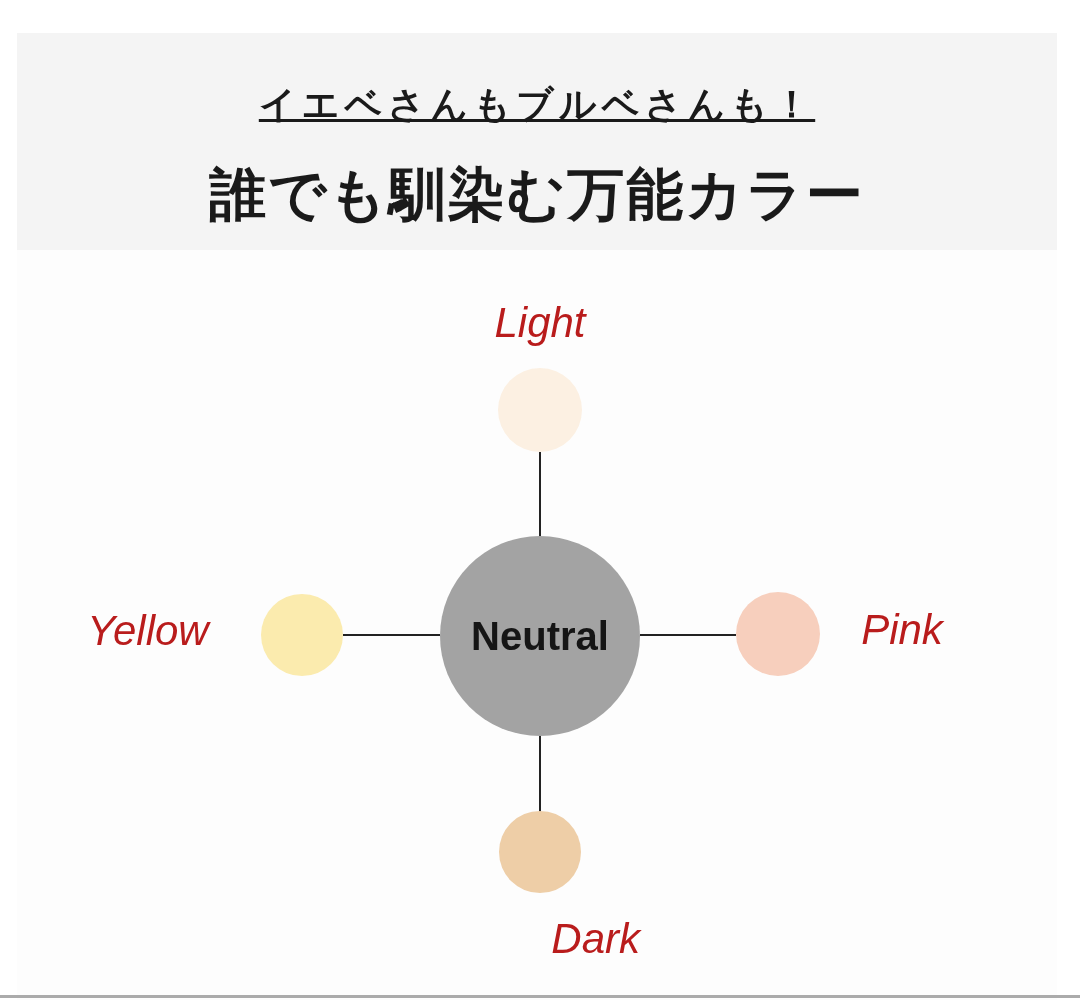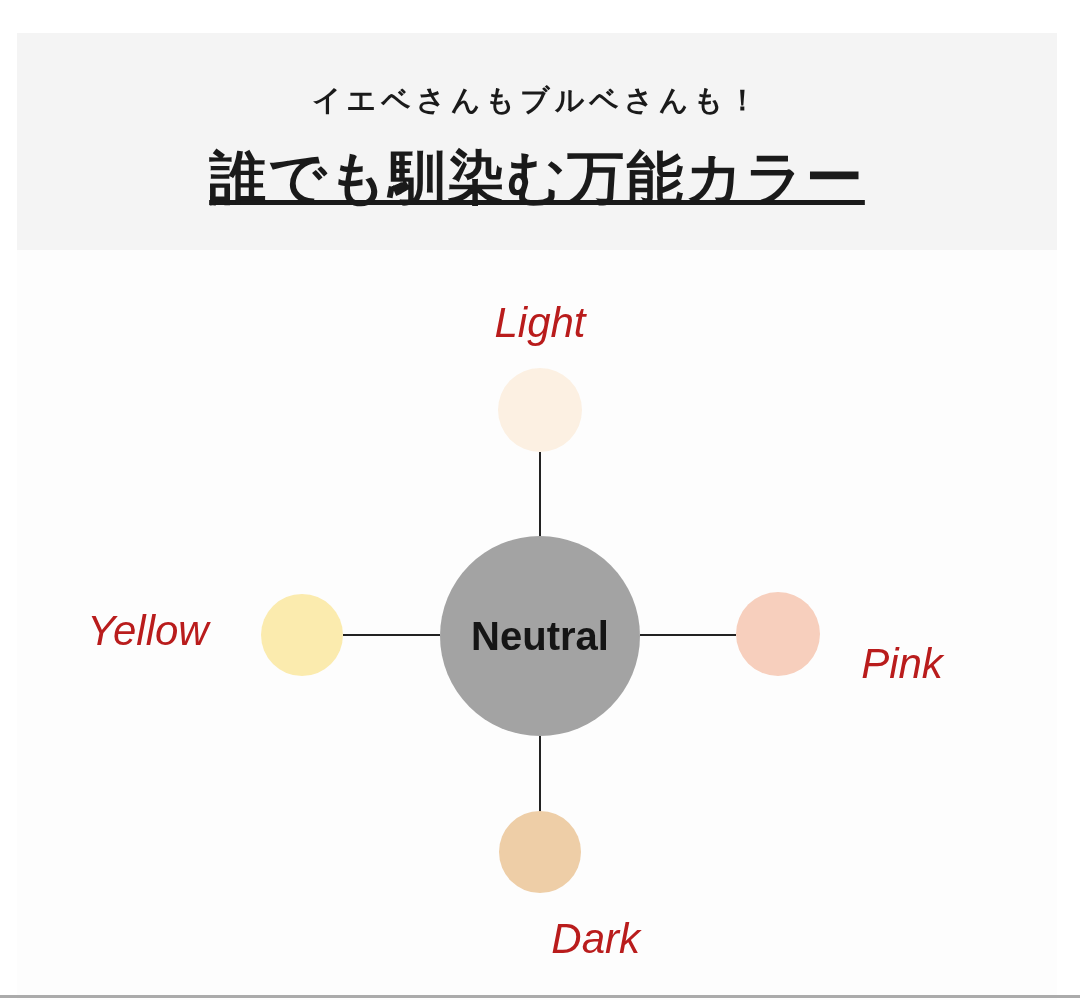--- a/index.html
+++ b/index.html
@@ -26,32 +26,32 @@
     position: absolute;
     left: 0;
     top: 0;
     width: 100%;
     height: 217px;
     text-align: center;
     color: #1A1A1A;
   }
   .subtitle {
     padding-top: 50px;
-    font-size: 29px;
+    font-size: 37px;
     font-weight: 600;
     letter-spacing: 5px;
     line-height: 1.2;
+    text-decoration: underline;
   }
   .title {
-    margin-top: 28px;
+    margin-top: 36px;
     font-size: 57px;
     font-weight: 700;
     letter-spacing: 2px;
     line-height: 1.1;
-    text-decoration: underline;
   }
   
   .circle {
     position: absolute;
     border-radius: 50%;
   }
   .node-top    { left: 498px; top: 368px; width: 84px;  height: 84px; }
   .node-center { left: 440px; top: 536px; width: 200px; height: 200px;
                  display: flex; align-items: center; justify-content: center; }
   .node-left   { left: 261px; top: 594px; width: 82px;  height: 82px; }
@@ -77,21 +77,21 @@
     position: absolute;
     font-size: 42px;
     font-style: italic;
     font-weight: 500;
     color: #b91c1c;
     text-align: center;
     line-height: 1.1;
   }
   .label-top    { left: 440px; top: 300px; width: 200px; }
   .label-left   { left: 58px;  top: 608px; width: 180px; font-style: italic; }
-  .label-right  { left: 812px; top: 641px; width: 180px; }
+  .label-right  { left: 812px; top: 607px; width: 180px; }
   .label-bottom { left: 440px; top: 916px; width: 200px; text-align: right; }
 
   .bottom-divider {
     position: absolute;
     left: 0;
     top: 995px;
     width: 1080px;
     height: 3px;
   }
 </style>

